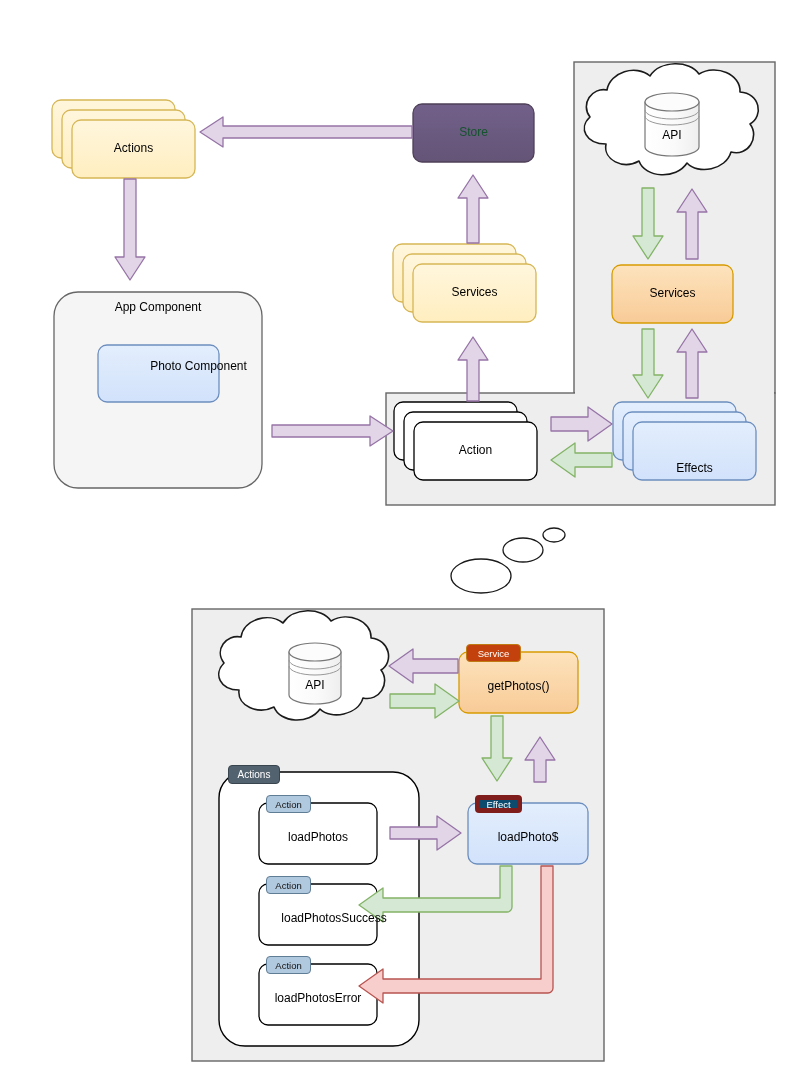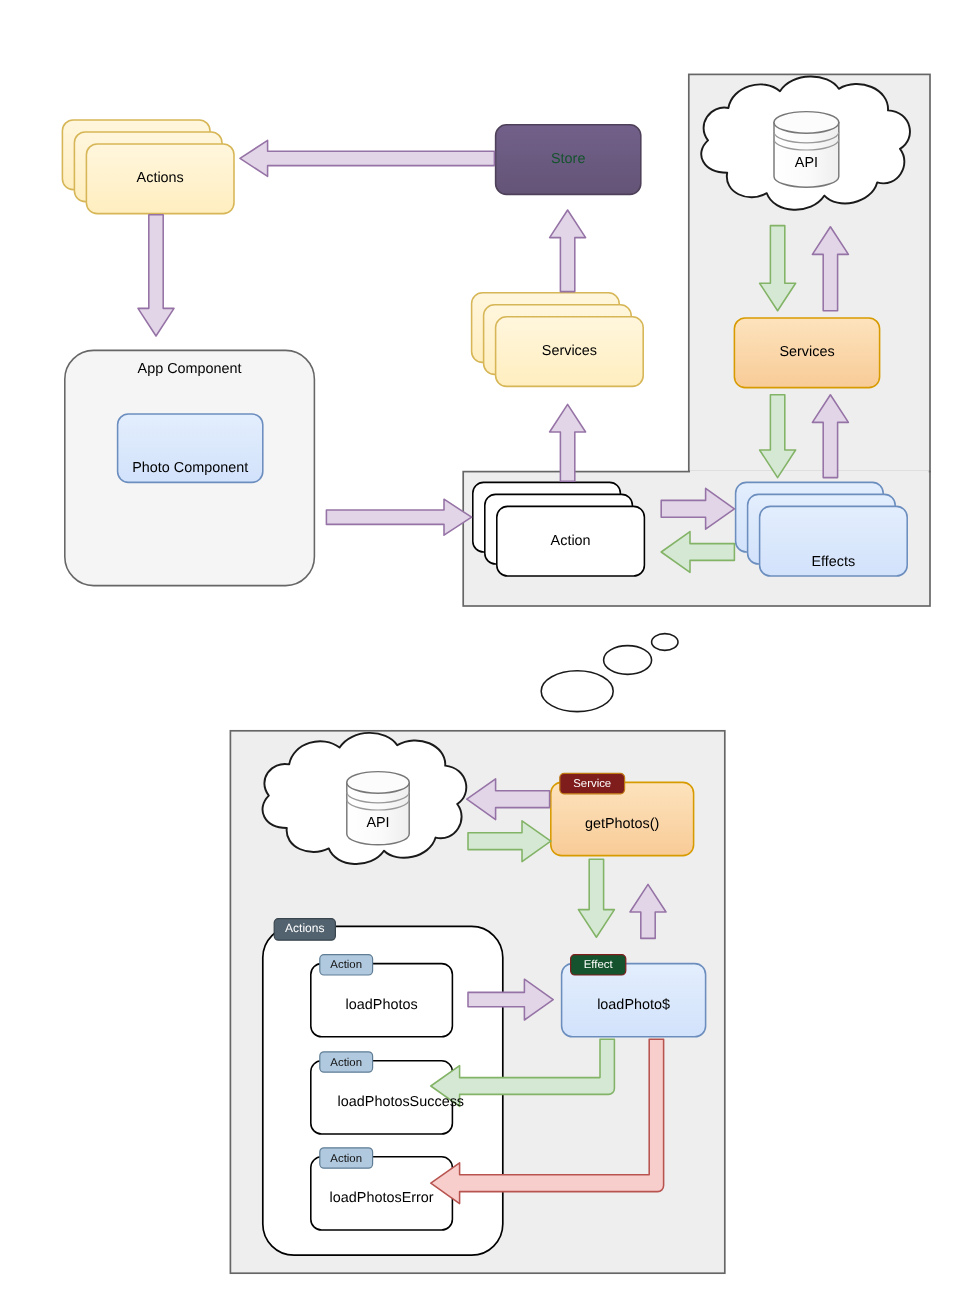--- a/index.html
+++ b/index.html
@@ -22,22 +22,22 @@
   .lbl.white{color:#14532d;}
   .badge{
     position:absolute;
     display:flex;align-items:center;justify-content:center;
     font-family:"Liberation Sans", sans-serif;
     font-size:9.5px;
     border-radius:4px;
     box-sizing:border-box;
   }
   .badge.action{background:#b1c9de;border:1px solid #5f7d95;color:#111;}
-  .badge.effect{background:#14532d;border:1px solid #7f1d1d;color:#fff;}
-  .badge.service{background:#7f1d1d;border:1px solid #c07a12;color:#fff;}
+  .badge.effect{background:#0c4a6e;border:5px solid #7f1d1d;color:#fff;}
+  .badge.service{background:#c2410c;border:1px solid #c07a12;color:#fff;}
   .badge.actions-grp{background:#53626f;border:1px solid #39454e;color:#fff;font-size:10px;}
 </style>
 </head>
 <body>
 
 <div id="stage">
 
   <svg class="layer" viewBox="0 0 805 1076">
     <defs>
       <linearGradient id="gStore" x1="0" y1="0" x2="0" y2="1">
@@ -262,21 +262,21 @@
   </svg>
 
   <div class="lbl" style="left:72px;top:120px;width:123px;height:58px;">Actions</div>
 
   <div class="lbl white" style="left:413px;top:104px;width:121px;height:58px;">Store</div>
 
   <div class="lbl" style="left:413px;top:264px;width:123px;height:58px;">Services</div>
 
   <div class="lbl" style="left:54px;top:298px;width:208px;height:20px;text-align:center;">App Component</div>
 
-  <div class="lbl" style="left:98px;top:361px;width:121px;height:57px;">Photo Component</div>
+  <div class="lbl" style="left:98px;top:338px;width:121px;height:57px;padding-left:40px;">Photo Component</div>
 
   <div class="lbl" style="left:414px;top:422px;width:123px;height:58px;">Action</div>
 
   <div class="lbl" style="left:633px;top:440px;width:123px;height:58px;">Effects</div>
 
   <div class="lbl" style="left:612px;top:265px;width:121px;height:58px;">Services</div>
 
   <div class="lbl" style="left:645px;top:122px;width:54px;height:28px;">API</div>
 
   <div class="lbl" style="left:289px;top:673px;width:52px;height:26px;">API</div>

